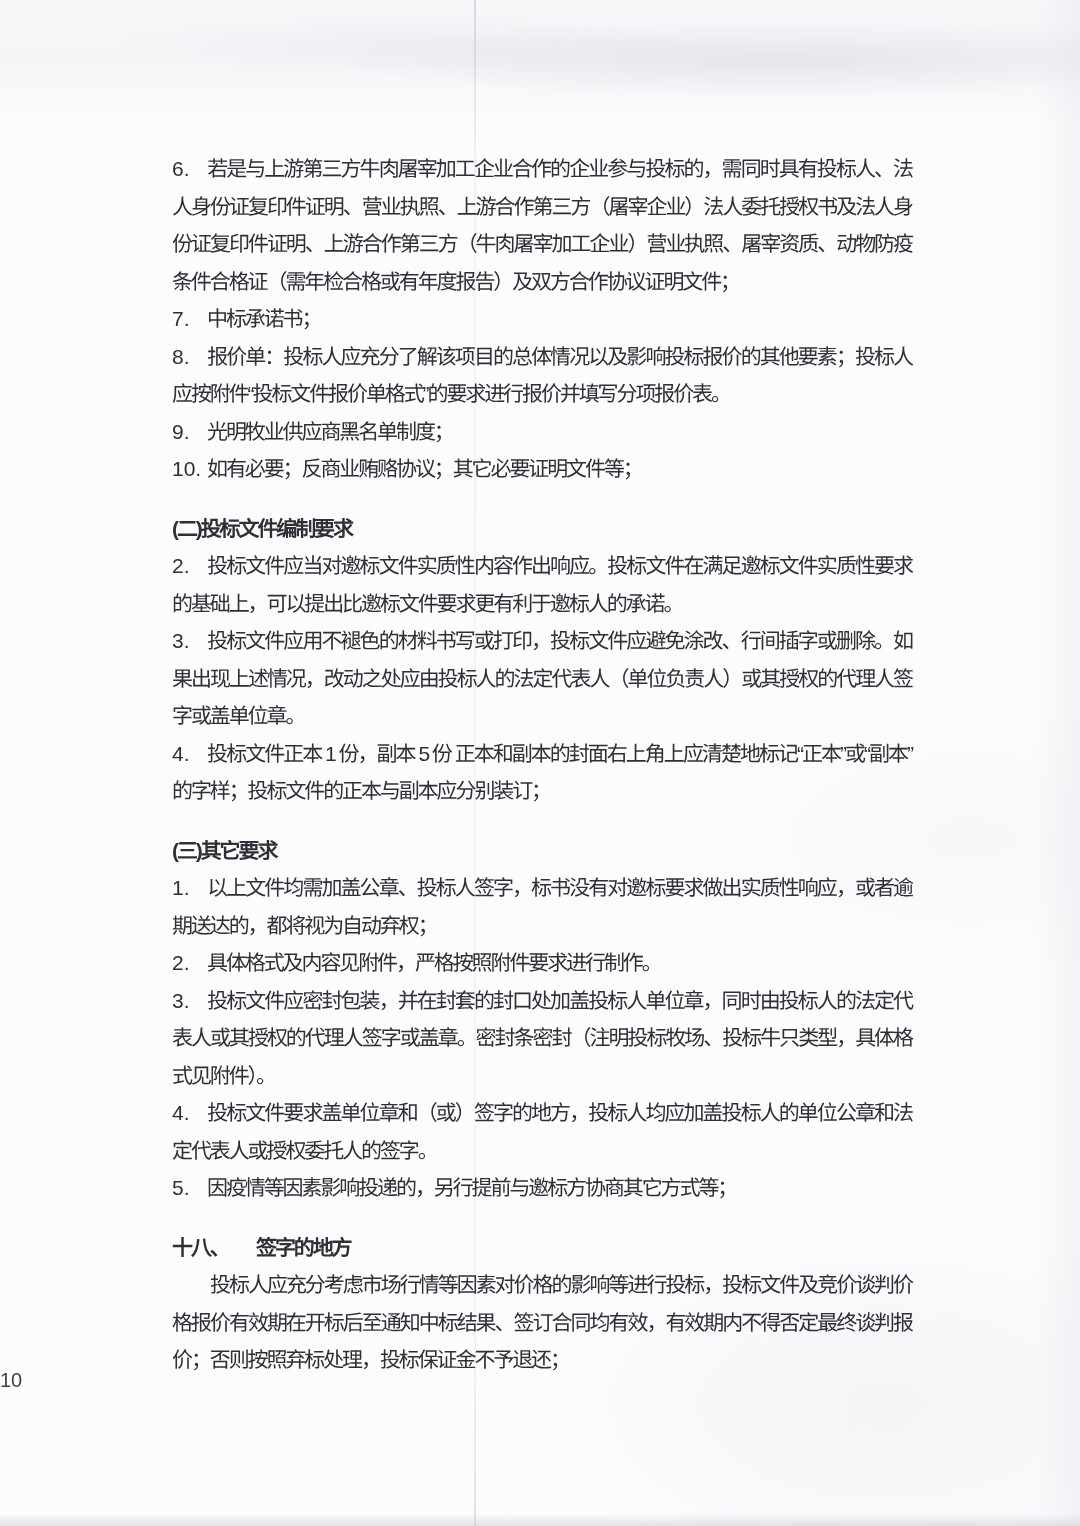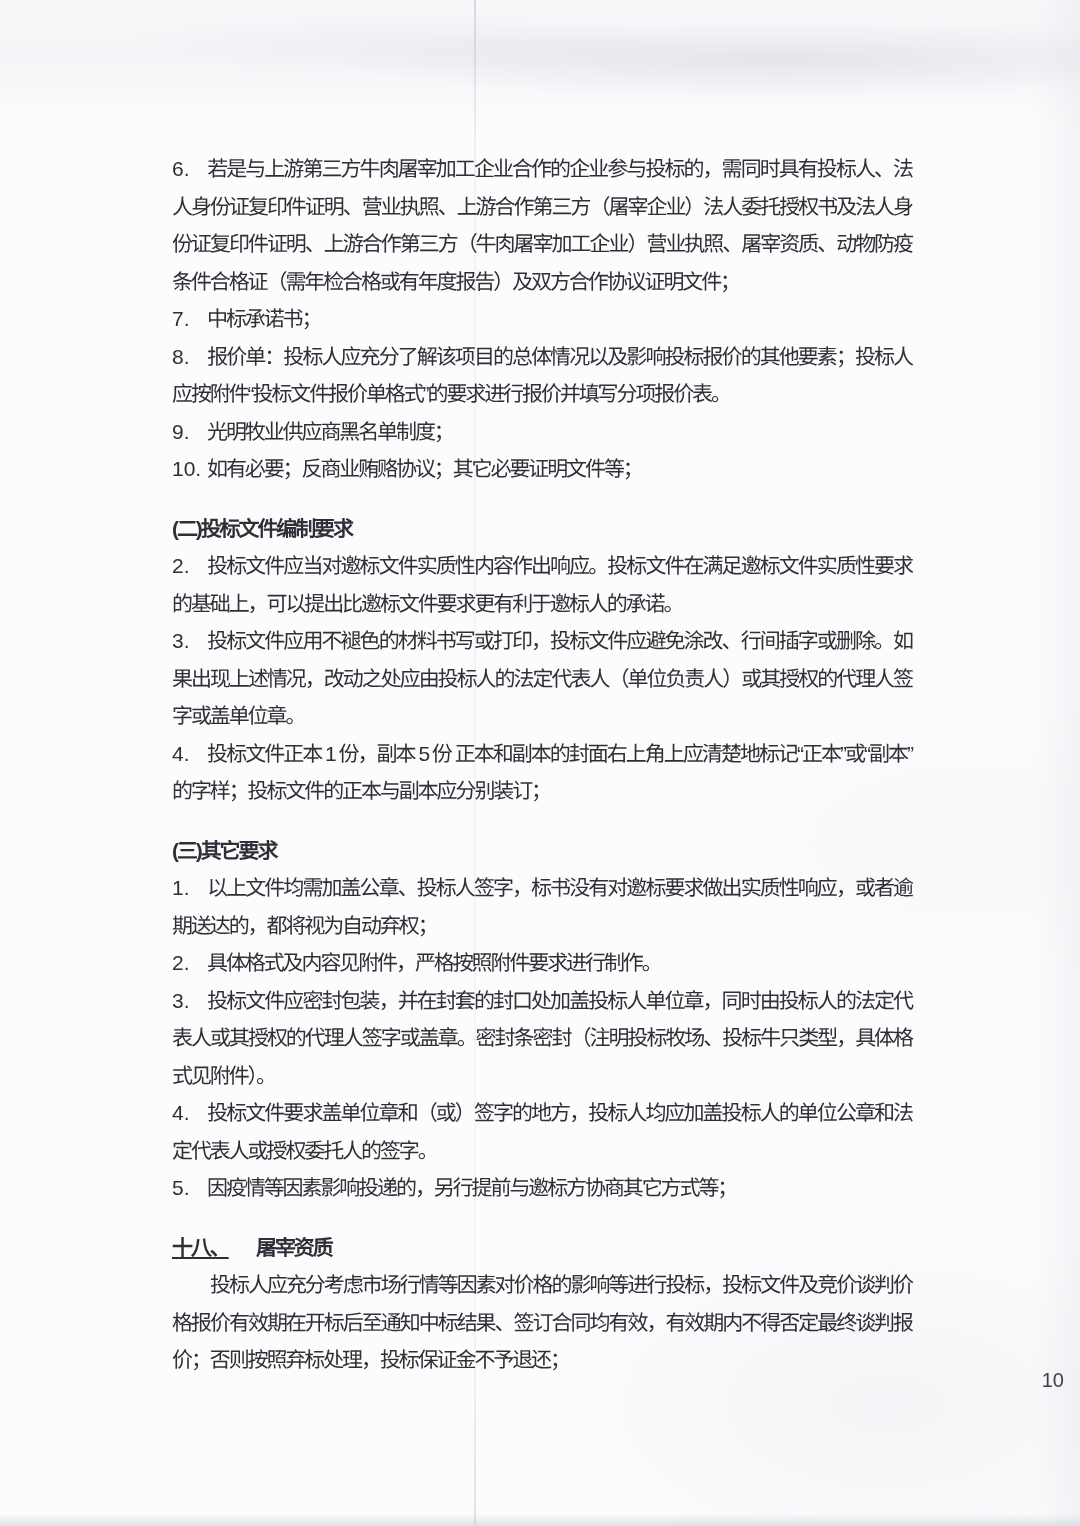--- a/index.html
+++ b/index.html
@@ -59,26 +59,25 @@
   .blk.heading { font-weight: 700; margin-top: 22px; }
   .blk.paragraph { text-indent: 38px; }
   .num {
     display: inline-block;
     min-width: 35px;
     letter-spacing: 0;
   }
   .hnum {
     display: inline-block;
     min-width: 84px;
-    text-decoration: underline;
   }
   .page-number {
     position: absolute;
     top: 1366px; left: 0; right: 16px;
-    text-align: right;
+    text-align: left;
     font-size: 20px;
     line-height: 28px;
     color: #3f4049;
     letter-spacing: 0;
   }
 </style>
 </head>
 <body>
 
 <div class="page">
@@ -96,19 +95,19 @@
       <div class="blk heading"><span class="txt">(二)投标文件编制要求</span></div>
       <div class="blk item"><span class="num">2.</span><span class="txt">投标文件应当对邀标文件实质性内容作出响应。投标文件在满足邀标文件实质性要求的基础上，可以提出比邀标文件要求更有利于邀标人的承诺。</span></div>
       <div class="blk item"><span class="num">3.</span><span class="txt">投标文件应用不褪色的材料书写或打印，投标文件应避免涂改、行间插字或删除。如果出现上述情况，改动之处应由投标人的法定代表人（单位负责人）或其授权的代理人签字或盖单位章。</span></div>
       <div class="blk item"><span class="num">4.</span><span class="txt">投标文件正本 1 份，副本 5 份 正本和副本的封面右上角上应清楚地标记“正本”或“副本”的字样；投标文件的正本与副本应分别装订；</span></div>
       <div class="blk heading"><span class="txt">(三)其它要求</span></div>
       <div class="blk item"><span class="num">1.</span><span class="txt">以上文件均需加盖公章、投标人签字，标书没有对邀标要求做出实质性响应，或者逾期送达的，都将视为自动弃权；</span></div>
       <div class="blk item"><span class="num">2.</span><span class="txt">具体格式及内容见附件，严格按照附件要求进行制作。</span></div>
       <div class="blk item"><span class="num">3.</span><span class="txt">投标文件应密封包装，并在封套的封口处加盖投标人单位章，同时由投标人的法定代表人或其授权的代理人签字或盖章。密封条密封（注明投标牧场、投标牛只类型，具体格式见附件）。</span></div>
       <div class="blk item"><span class="num">4.</span><span class="txt">投标文件要求盖单位章和（或）签字的地方，投标人均应加盖投标人的单位公章和法定代表人或授权委托人的签字。</span></div>
       <div class="blk item"><span class="num">5.</span><span class="txt">因疫情等因素影响投递的，另行提前与邀标方协商其它方式等；</span></div>
-      <div class="blk heading"><span class="hnum">十八、</span><span class="txt">屠宰资质</span></div>
+      <div class="blk heading"><span class="hnum">十八、</span><span class="txt">签字的地方</span></div>
       <div class="blk paragraph"><span class="txt">投标人应充分考虑市场行情等因素对价格的影响等进行投标，投标文件及竞价谈判价格报价有效期在开标后至通知中标结果、签订合同均有效，有效期内不得否定最终谈判报价；否则按照弃标处理，投标保证金不予退还；</span></div>
     </div>
 
   <div class="page-number">10</div>
   <div class="scan-bottom-edge"></div>
 </div>
 
 </body></html>

